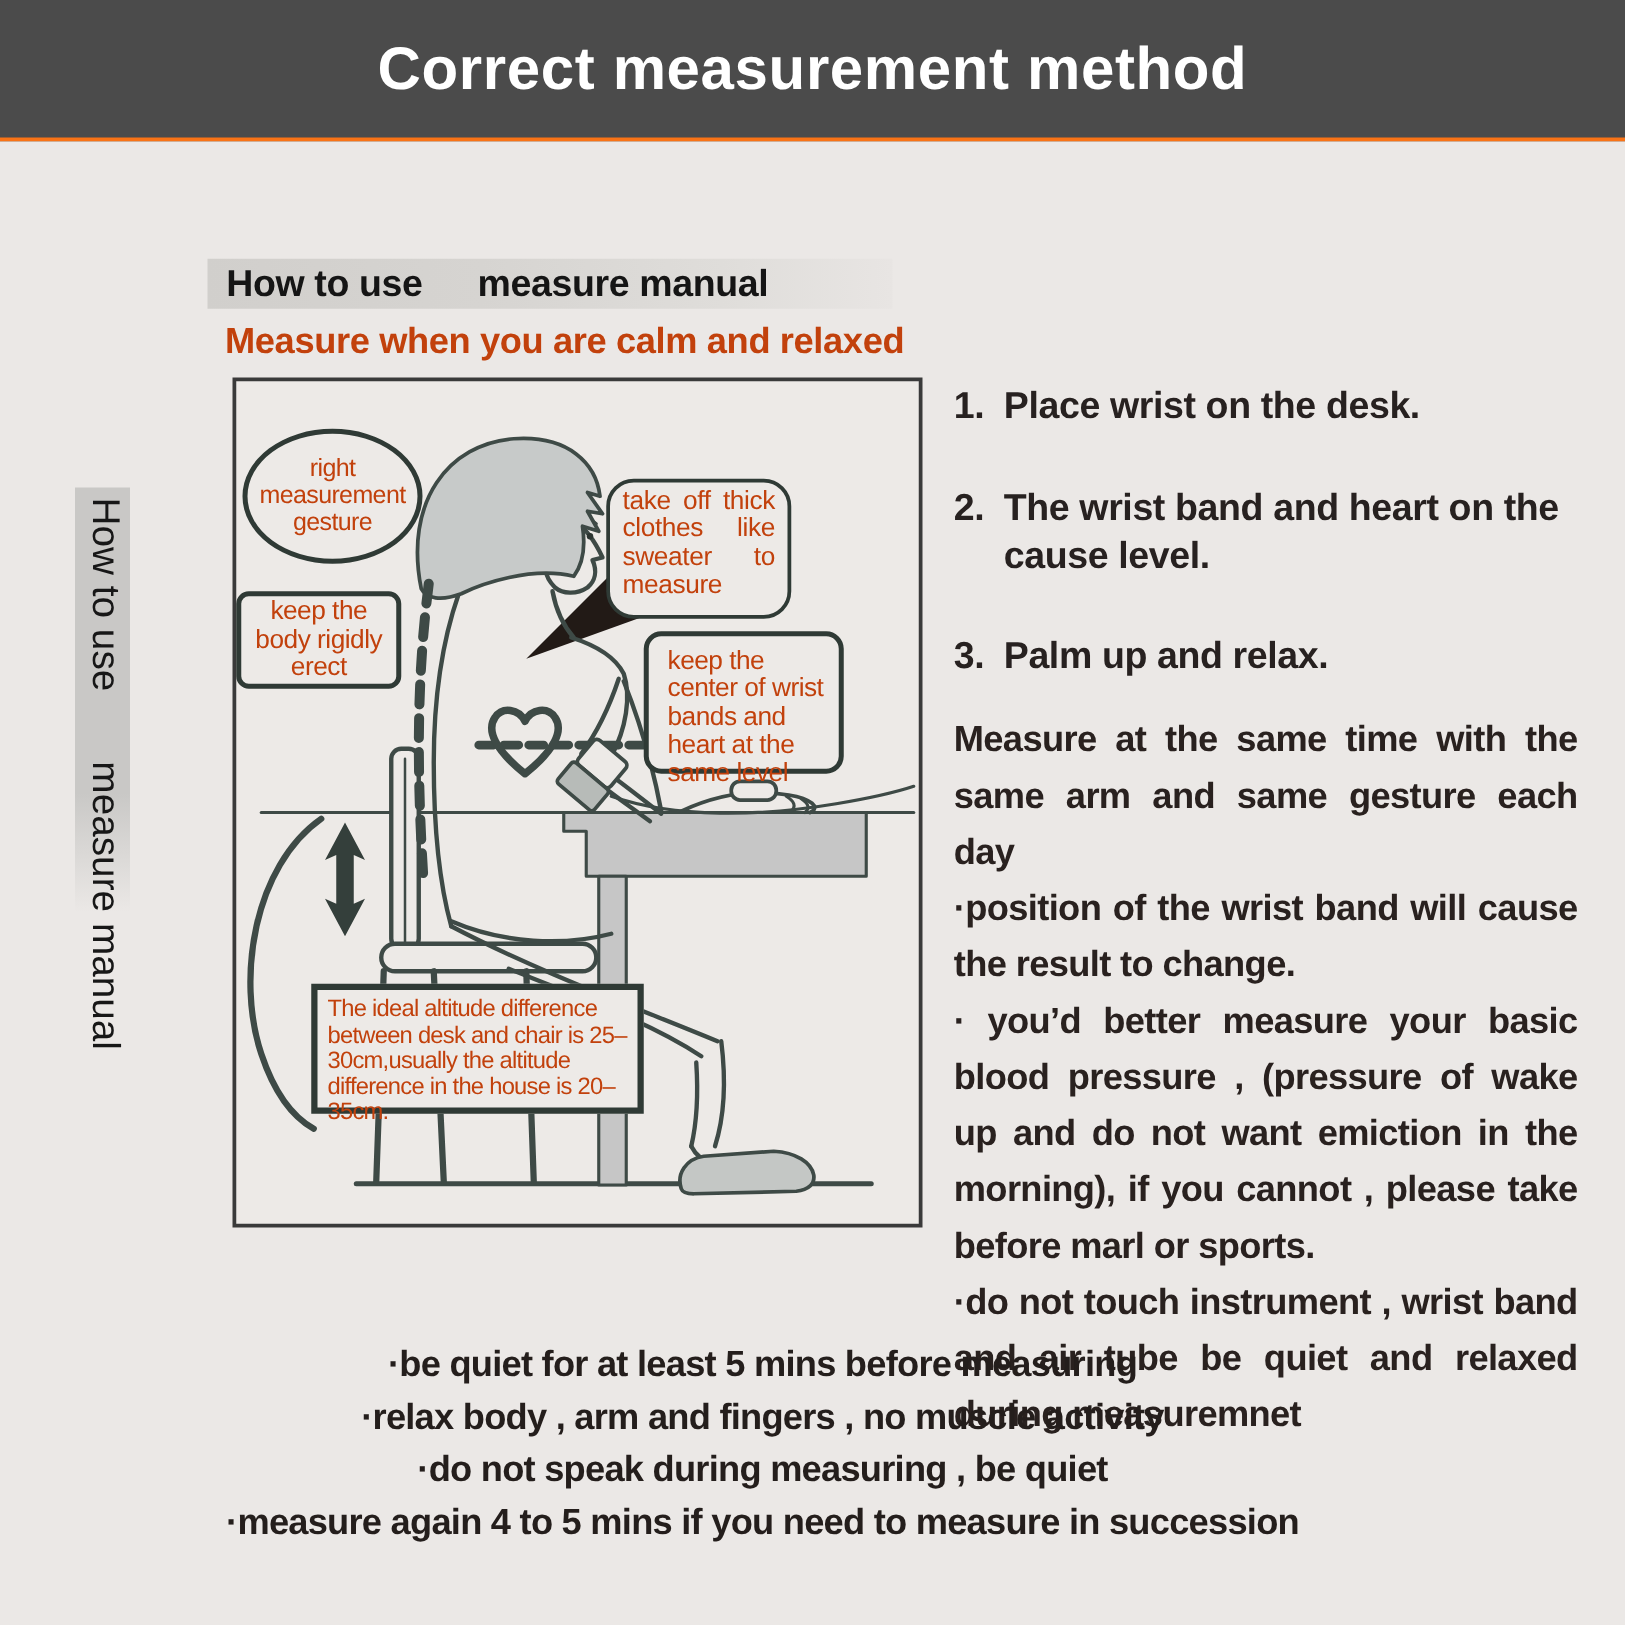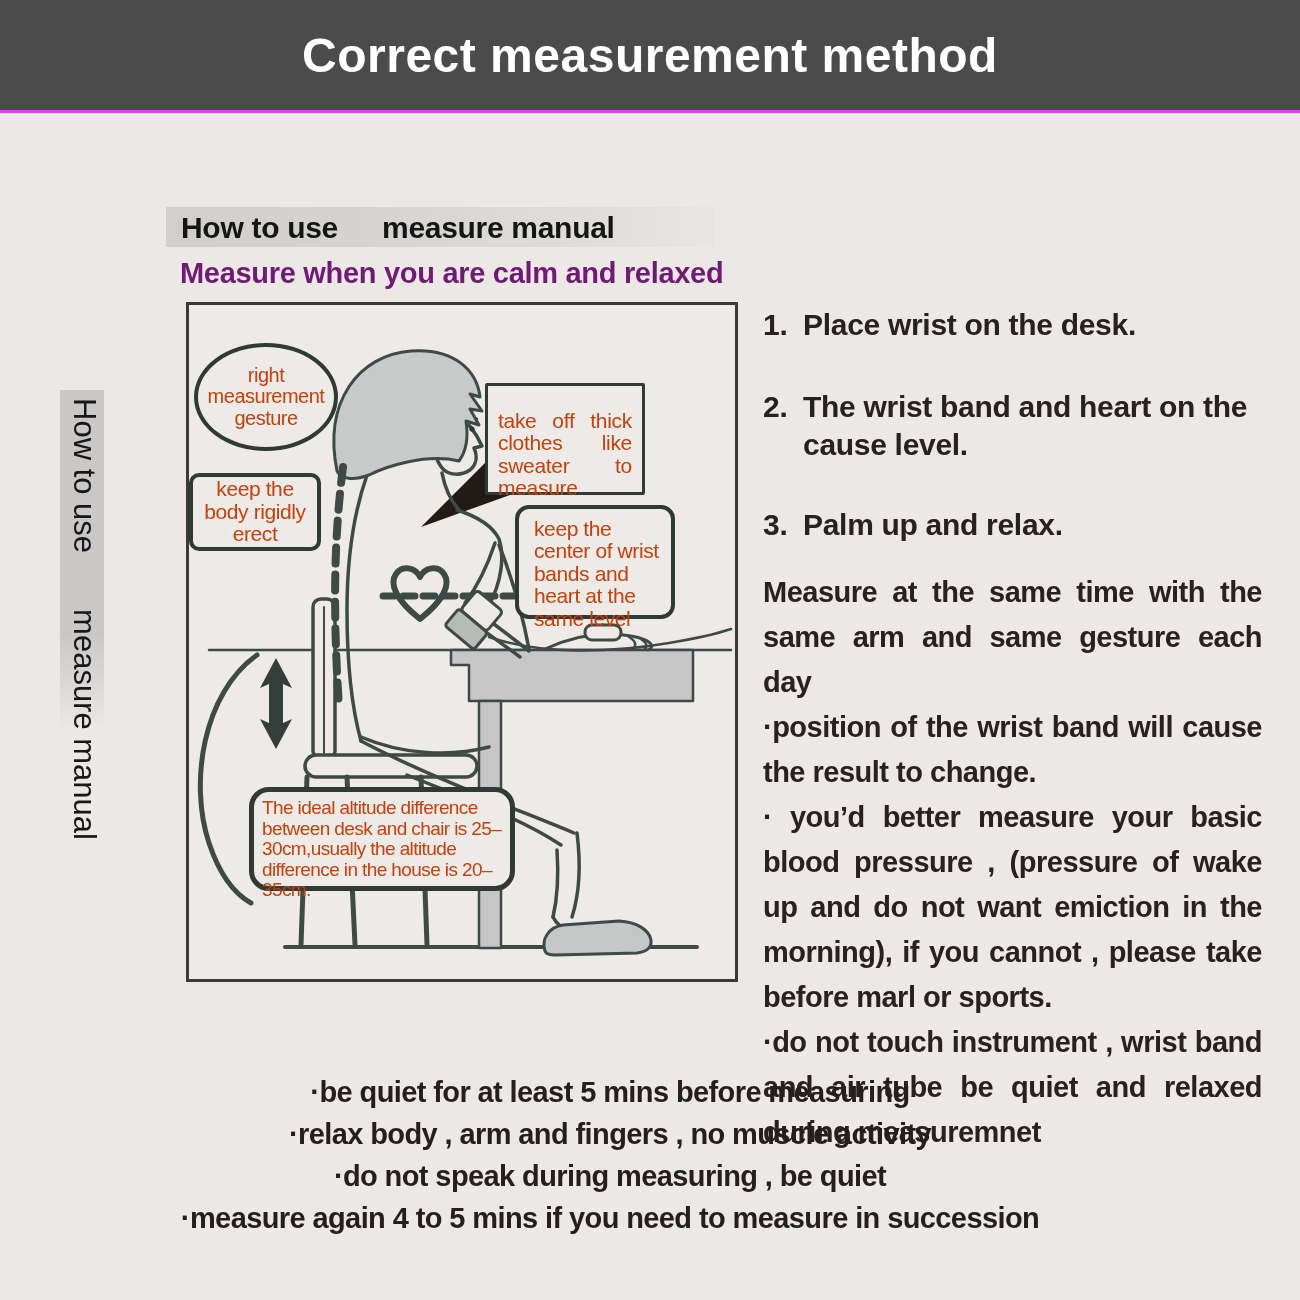--- a/index.html
+++ b/index.html
@@ -1,51 +1,51 @@
 <!DOCTYPE html>
 <html><head>
 <meta charset="utf-8">
 <style>
   html,body{margin:0;padding:0;}
   .page{position:relative;width:1300px;height:1300px;background:#ebe8e6;overflow:hidden;
         font-family:"Liberation Sans",sans-serif;color:#29211f;}
   
   .titlebar{position:absolute;left:0;top:0;width:1300px;height:110px;background:#4b4b4b;
-            display:flex;align-items:center;justify-content:center;border-bottom:3px solid #d946ef;}
+            display:flex;align-items:center;justify-content:center;border-bottom:3px solid #f97316;}
   .titlebar h1{margin:0;color:#ffffff;font-size:48px;font-weight:bold;letter-spacing:0.5px;}
   
   .side-strip{position:absolute;left:60px;top:390px;width:44px;height:340px;
               background:linear-gradient(#c9c8c6 0%,#c9c8c6 72%,rgba(201,200,198,0) 100%);}
   .side-vertical{position:absolute;left:64px;top:398px;height:640px;width:38px;
                  writing-mode:vertical-rl;font-size:31px;color:#171717;white-space:nowrap;}
   .vgap{display:inline-block;width:2px;height:56px;}
   
   .heading-bar{position:absolute;left:166px;top:207px;width:548px;height:40px;
                background:linear-gradient(90deg,#d1cfcc 0%,#d6d4d1 40%,#dfddda 75%,#e8e5e3 100%);}
   .heading-text{position:absolute;left:181px;top:211px;display:flex;gap:44px;
                 font-size:30px;font-weight:bold;color:#151515;letter-spacing:-0.3px;}
   .subheading{position:absolute;left:180px;top:257px;font-size:29px;font-weight:bold;
-              color:#701a75;letter-spacing:-0.3px;}
+              color:#c2410c;letter-spacing:-0.3px;}
   
   .diagram{position:absolute;left:186px;top:302px;width:552px;height:680px;box-sizing:border-box;
            border:3px solid #3a3a3a;background:#edeae7;}
   .diagram svg{position:absolute;left:0;top:0;}
   .co{position:absolute;box-sizing:border-box;background:#edeae7;border:4px solid #2f3a35;
       color:#c2410c;font-size:21px;line-height:1.07;}
   .co-oval{left:5px;top:38px;width:144px;height:108px;border-radius:50%;
            display:flex;align-items:center;justify-content:center;text-align:center;
            font-size:20px;letter-spacing:-0.5px;padding:4px;}
   .co-posture{left:0px;top:168px;width:132px;height:78px;border-radius:10px;
               display:flex;align-items:center;justify-content:center;text-align:center;
               letter-spacing:-0.4px;}
-  .co-clothes{left:296px;top:78px;width:160px;height:112px;border-radius:2px;
-              border-width:3px;padding:24px 10px;text-align:justify;letter-spacing:-0.3px;}
+  .co-clothes{left:296px;top:78px;width:148px;height:112px;border-radius:22px;
+              border-width:3px;padding:4px 10px;text-align:justify;letter-spacing:-0.3px;}
   .co-wrist{left:326px;top:200px;width:160px;height:114px;border-radius:14px;
             padding:9px 6px 9px 15px;letter-spacing:-0.4px;}
-  .co-altitude{left:60px;top:482px;width:266px;height:104px;border-radius:20px;border-width:5px;
+  .co-altitude{left:60px;top:482px;width:266px;height:104px;border-radius:0;border-width:5px;
                padding:6px 8px;font-size:19px;line-height:1.08;letter-spacing:-0.6px;}
   
   .col{position:absolute;left:763px;top:306px;width:499px;}
   .step{display:flex;font-size:30px;font-weight:600;line-height:38px;letter-spacing:-0.3px;color:#272120;}
   .step .num{width:40px;flex:none;}
   .step-1{margin-bottom:44px;}
   .step-2{margin-bottom:42px;}
   .step-3{margin-bottom:26px;}
   .note{margin:0;font-size:29px;font-weight:600;line-height:45px;text-align:justify;
         letter-spacing:-0.5px;color:#29211f;}

